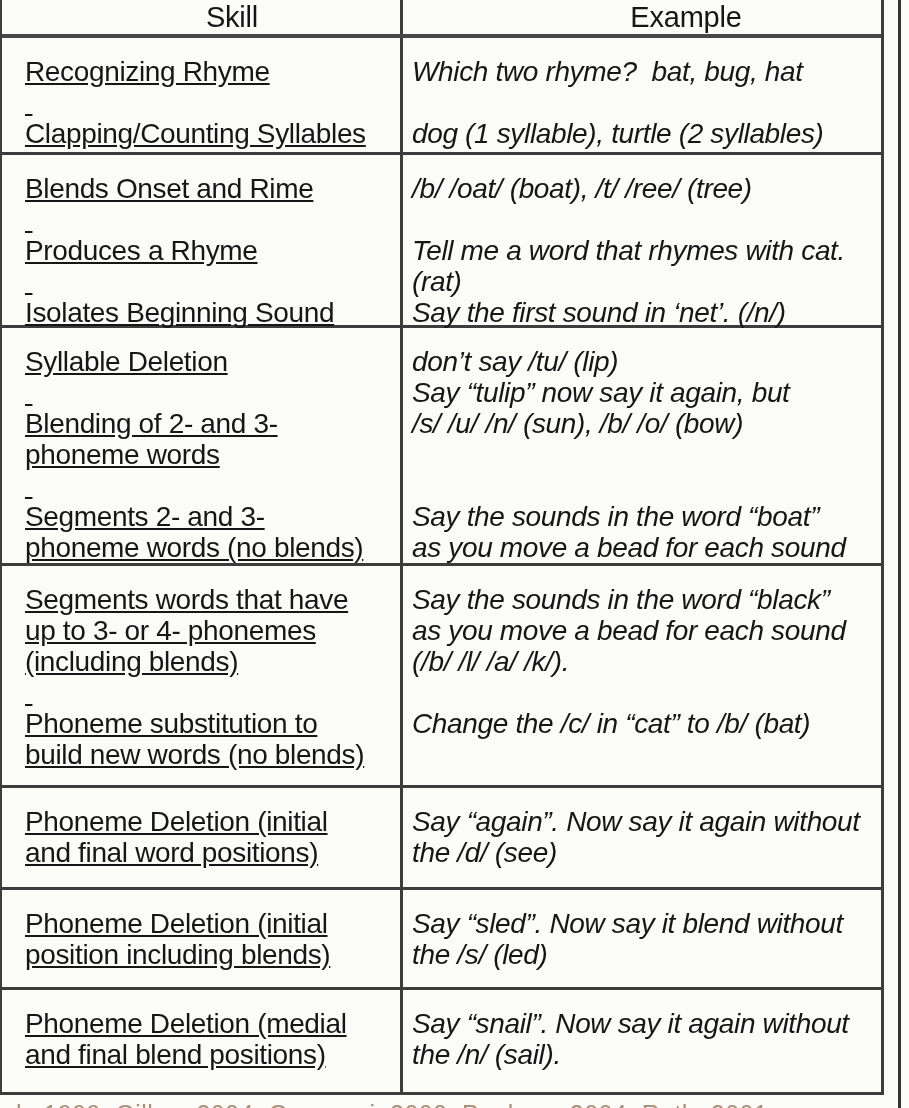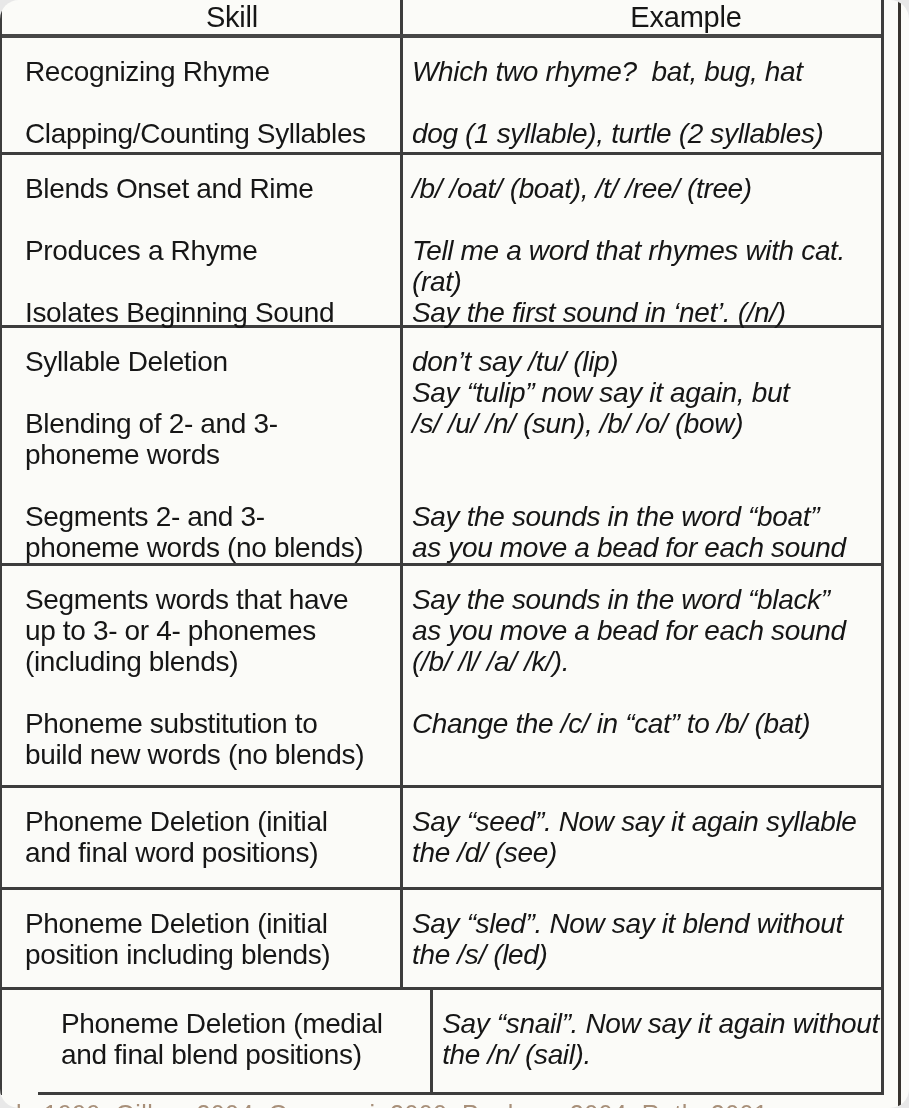--- a/index.html
+++ b/index.html
@@ -9,21 +9,20 @@
   }
   html,body{margin:0;padding:0;}
   body{background:#e8e8e8;}
   .page{
     position:relative;
     width:909px;height:1108px;
     background:var(--paper);
     overflow:hidden;
     font-family:"Liberation Sans",sans-serif;
     color:var(--ink);
-    border-radius:19px;
   }
   .ptable{
     position:absolute;left:0;top:0;
     width:884px;
     box-sizing:border-box;
     border-left:2px solid var(--line);
     border-right:3px solid var(--line);
   }
   .thead{
     display:flex;
@@ -36,29 +35,29 @@
     letter-spacing:-0.2px;
     box-sizing:border-box;
   }
   .th.skill{width:401px;border-right:3px solid var(--line);padding-left:62px;}
   .th.example{flex:1;padding-left:88px;}
   .tr{
     display:flex;
     box-sizing:border-box;
     border-bottom:3px solid var(--line);
   }
-  .tr:last-child{border-bottom-width:3px;margin-left:36px;}
+  .tr:last-child{border-bottom-width:3px;}
   .td{
     box-sizing:border-box;
     padding:18px 2px 0 9px;
     font-size:28px;
     line-height:31px;
     letter-spacing:-0.35px;
   }
-  .td.skill{width:401px;border-right:3px solid var(--line);padding-left:23px;}
+  .td.skill{width:401px;border-right:3px solid var(--line);padding-left:23px;text-decoration:underline;}
   .td.example{flex:1;font-style:italic;}
   .line{white-space:pre;}
   .page-right-rule{
     position:absolute;top:0;left:898px;width:3px;height:1108px;
     background:#37332e;
   }
   .citation{
     position:absolute;left:16px;top:1100px;
     font-size:25px;
     color:#a8907a;
@@ -140,21 +139,21 @@
             <div class="line">&nbsp;</div>
             <div class="line">Change the /c/ in “cat” to /b/ (bat)</div>
           </div>
         </div>
         <div class="tr" style="height: 102px;">
           <div class="td skill">
             <div class="line">Phoneme Deletion (initial</div>
             <div class="line">and final word positions)</div>
           </div>
           <div class="td example">
-            <div class="line">Say “seed”. Now say it again syllable</div>
+            <div class="line">Say “again”. Now say it again without</div>
             <div class="line">the /d/ (see)</div>
           </div>
         </div>
         <div class="tr" style="height: 100px;">
           <div class="td skill">
             <div class="line">Phoneme Deletion (initial</div>
             <div class="line">position including blends)</div>
           </div>
           <div class="td example">
             <div class="line">Say “sled”. Now say it blend without</div>

